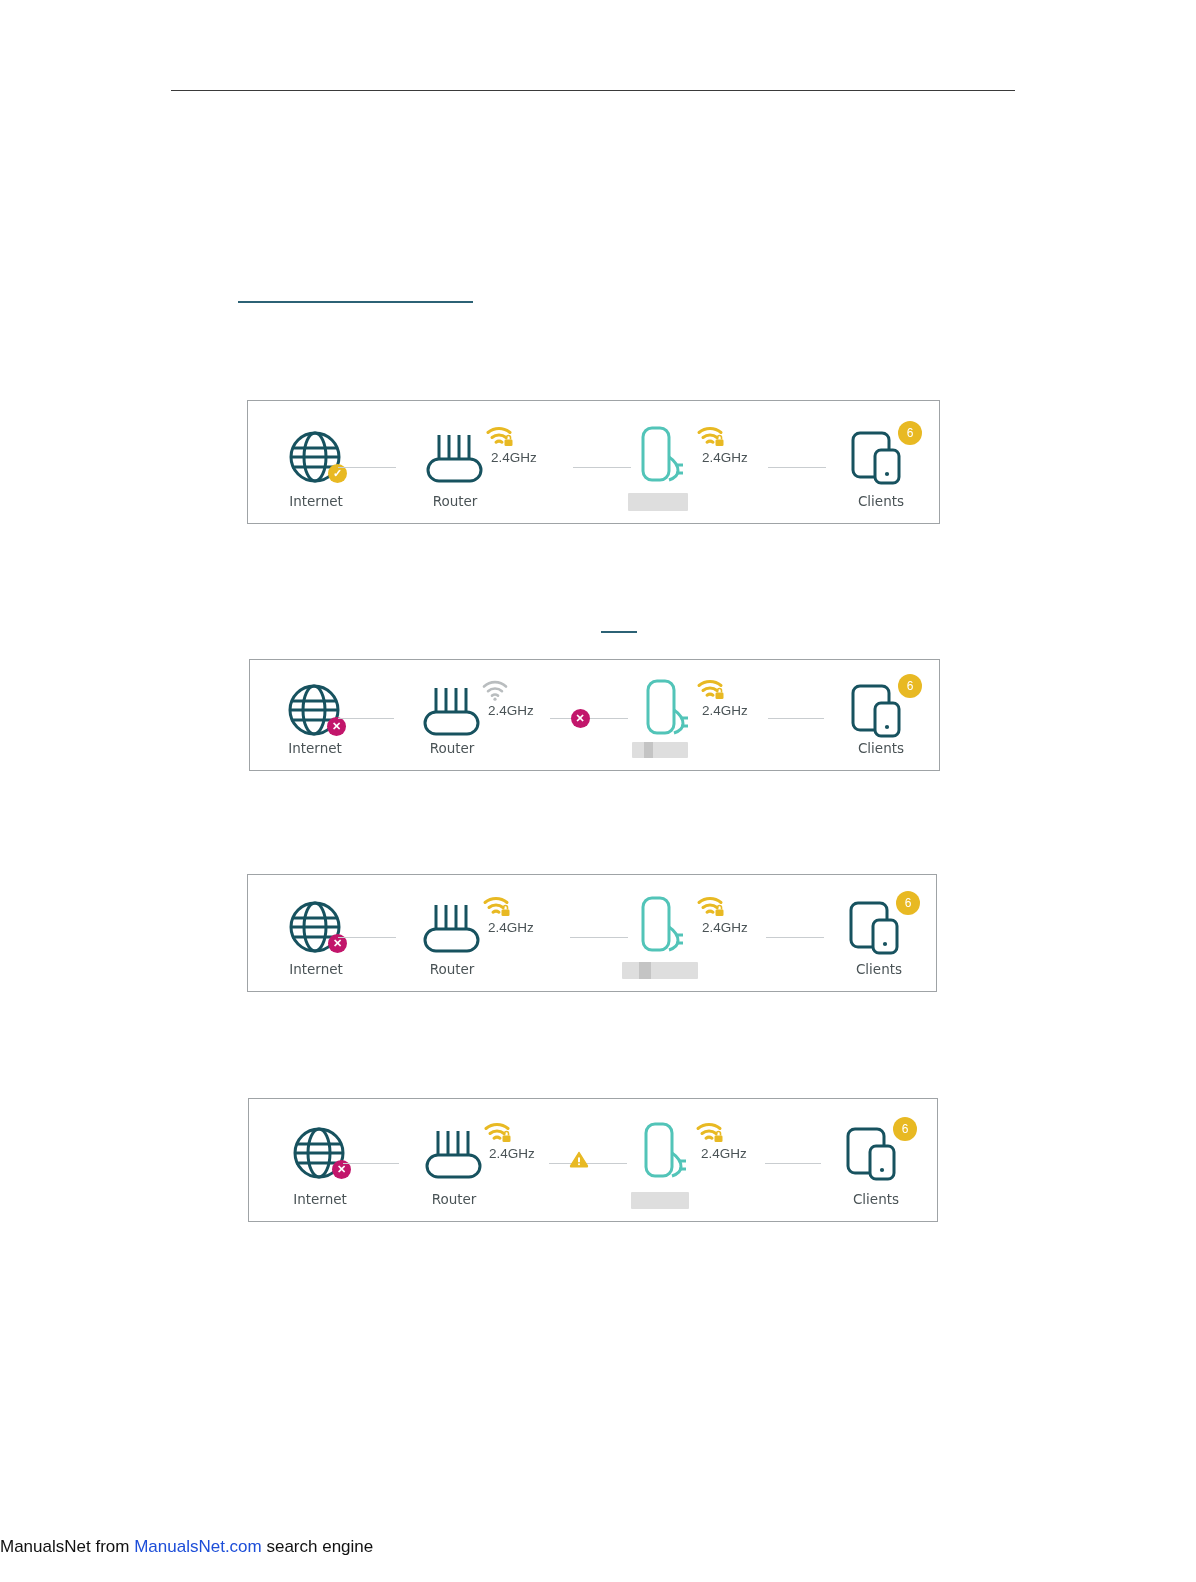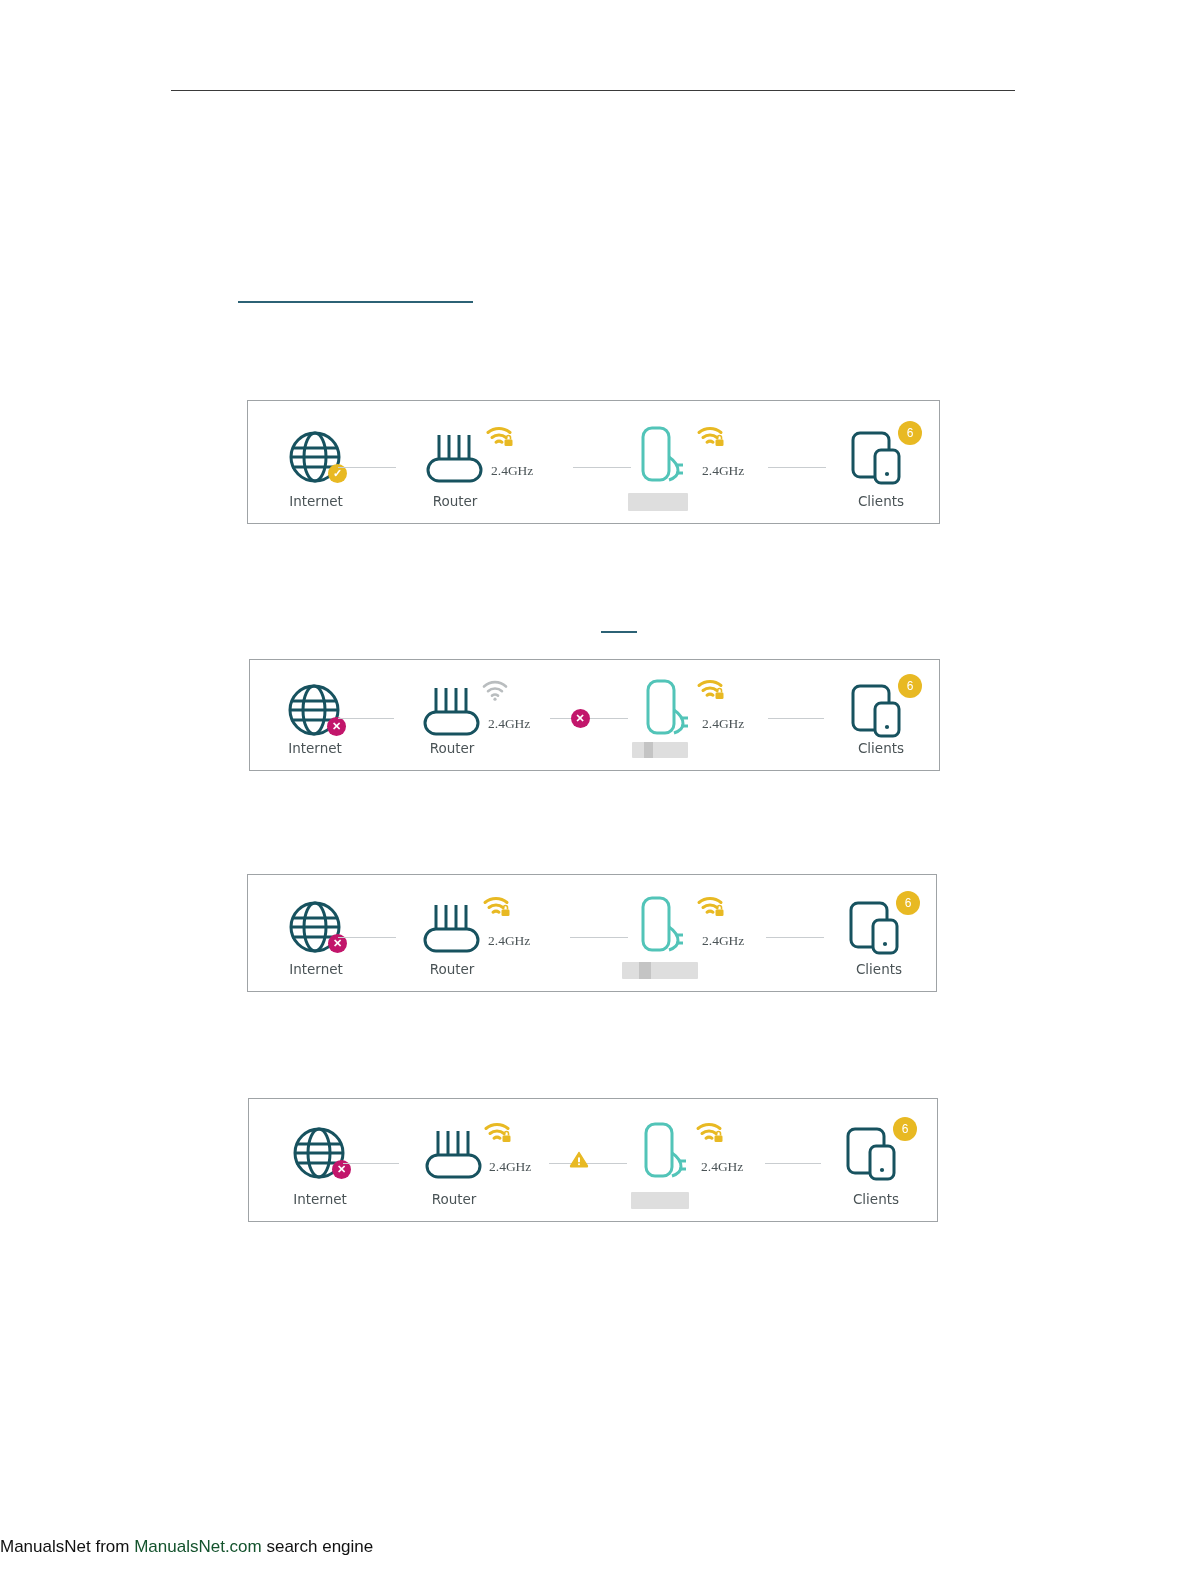--- a/index.html
+++ b/index.html
@@ -144,24 +144,24 @@
   .wifi-cluster {
     position: absolute;
     display: flex;
     flex-direction: column;
     align-items: flex-start;
   }
   .wifi-icon { width: 30px; height: 24px; }
   .band-label {
     font-size: 13.5px;
     color: #4a5356;
-    margin-top: 14px;
+    margin-top: 1px;
     margin-left: 6px;
     white-space: nowrap;
-    font-family: Liberation Serif, serif;
+    font-family: Liberation Sans, sans-serif;
   }
 
   
   .connector {
     position: absolute;
     height: 1px;
     background: #c9cdd0;
   }
   .connector-mark {
     position: absolute;
@@ -187,21 +187,21 @@
   
   .footer {
     position: absolute;
     left: 0;
     top: 1537px;
     font-size: 17px;
     color: #111111;
     font-family: "Liberation Sans", sans-serif;
   }
   .footer a, .footer .link {
-    color: #14532d;
+    color: #1d4ed8;
     text-decoration: none;
     margin-top: 44px;
   }
 </style>
 </head>
 <body>
 
 <div class="page">
 
   <div class="top-rule"></div>

